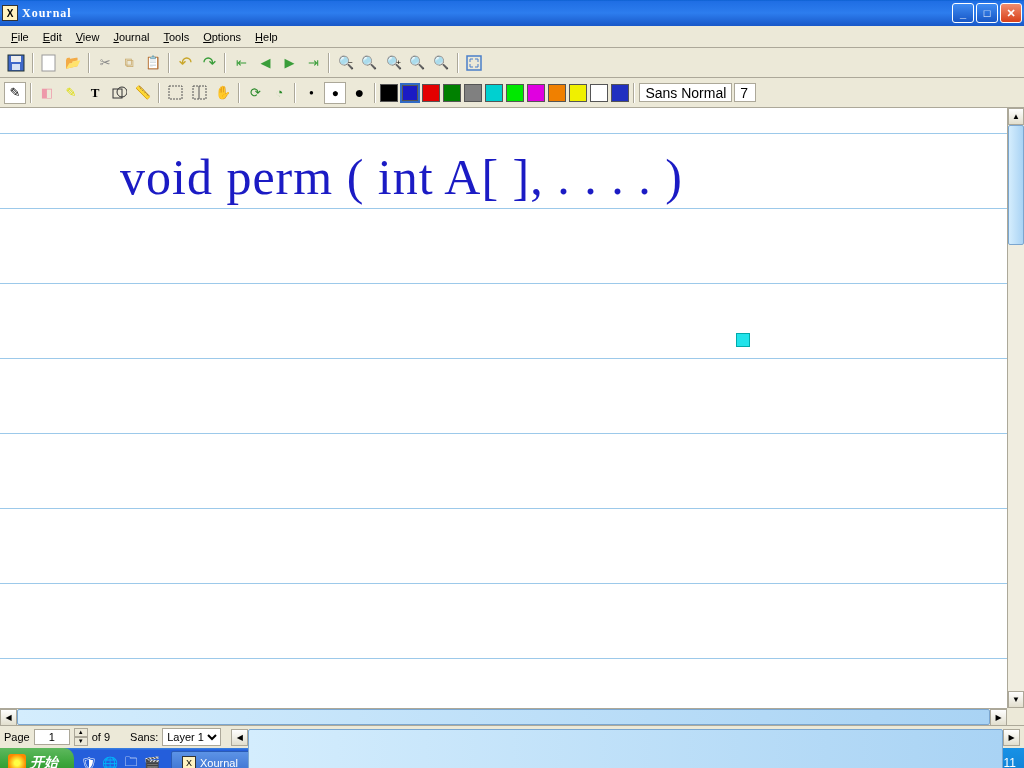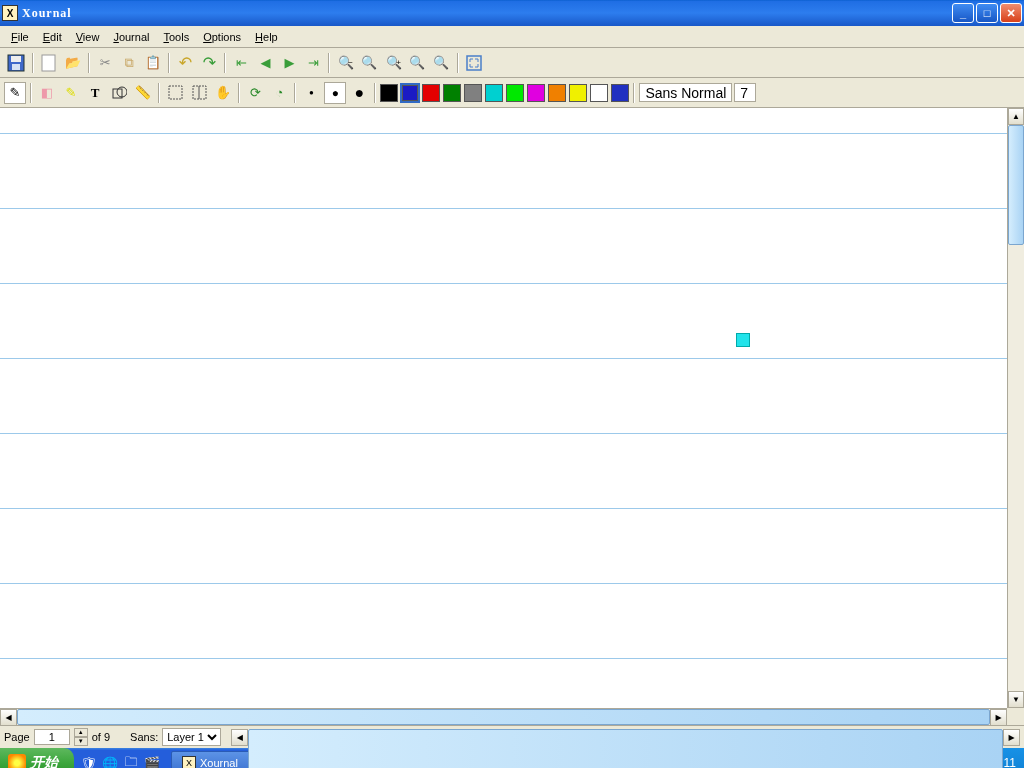--- a/index.html
+++ b/index.html
@@ -173,20 +173,21 @@
       <div class="colorswatch" style="background: rgb(255, 255, 255);"></div>
       <div class="colorswatch" style="background: rgb(32, 48, 192);"></div>
     </div>
   <div class="sep"></div>
   <div class="fontbox">Sans Normal</div>
   <div class="fontbox" style="min-width:22px">7</div>
 </div>
 
 <div class="workarea">
   <div class="canvas" id="canvas">
+    <div class="handwriting">void  perm ( int A[ ],  . . . .        )</div>
     <div class="cursor-dot"></div>
   <div class="ruleline" style="top: 25px;"></div>
       <div class="ruleline" style="top: 100px;"></div>
       <div class="ruleline" style="top: 175px;"></div>
       <div class="ruleline" style="top: 250px;"></div>
       <div class="ruleline" style="top: 325px;"></div>
       <div class="ruleline" style="top: 400px;"></div>
       <div class="ruleline" style="top: 475px;"></div>
       <div class="ruleline" style="top: 550px;"></div>
     </div>

